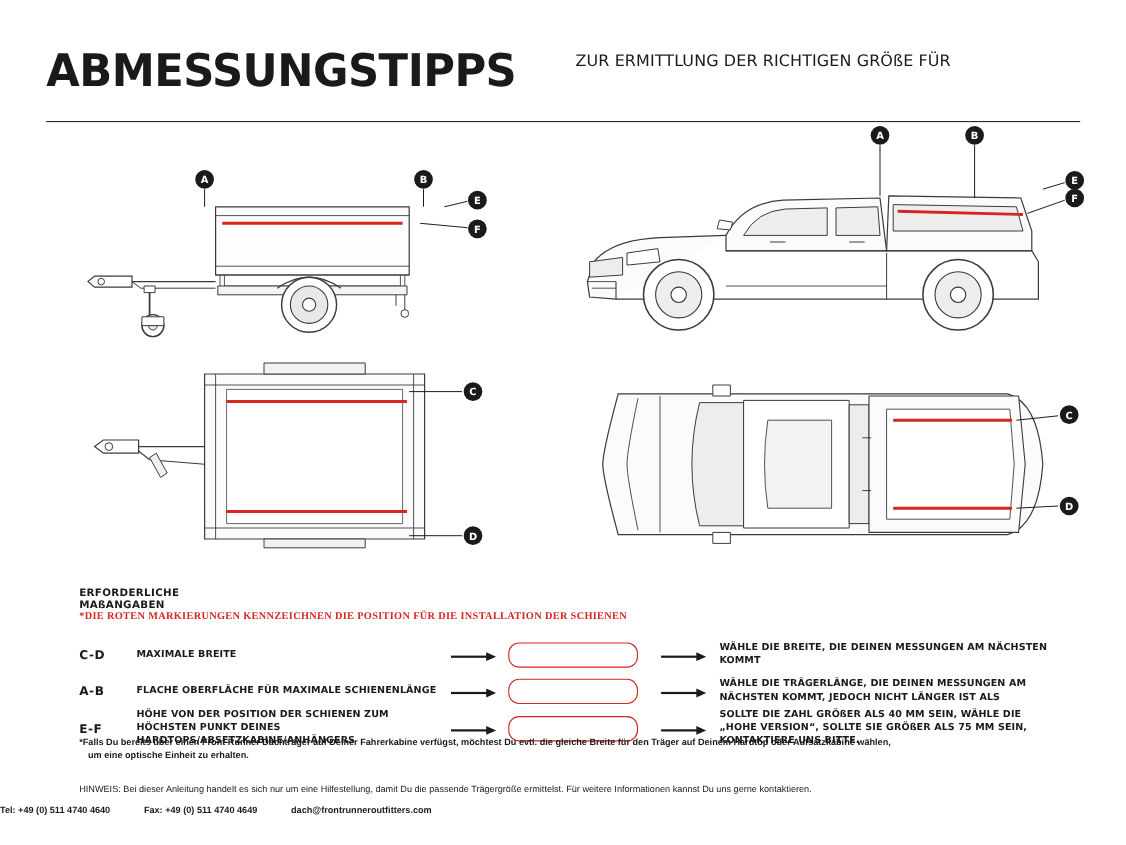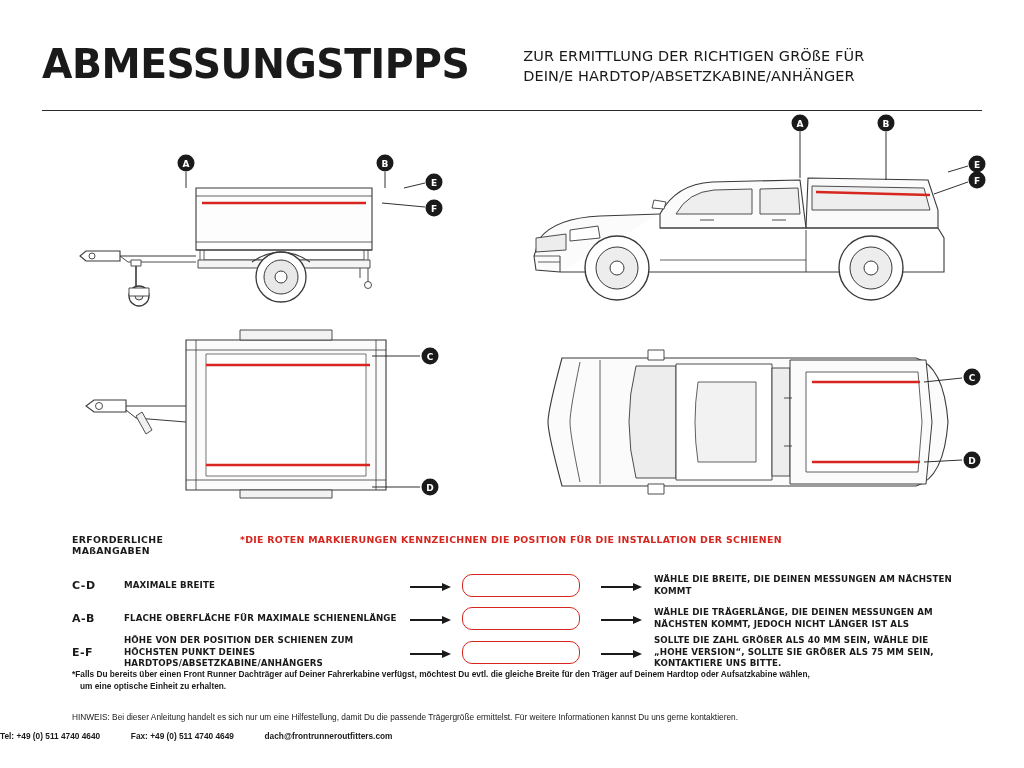--- a/index.html
+++ b/index.html
@@ -74,23 +74,24 @@
     top: 534px;
     width: 890px;
   }
   .legend-head {
     display: flex;
     align-items: baseline;
     font-size: 9.4px;
     font-weight: bold;
     letter-spacing: 0.3px;
     font-family: "DejaVu Sans", sans-serif;
+    flex-direction: column;
   }
   .legend-head .lh-left { width: 168px; color: #1a1a1a; }
-  .legend-head .lh-right { color: #d6261f; }
+  .legend-head .lh-right { color: #d6261f; font-family: Liberation Serif, serif; }
 
   table.rows {
     margin-top: 13px;
     border-collapse: collapse;
     width: 890px;
     font-family: "DejaVu Sans", sans-serif;
   }
   table.rows td {
     vertical-align: middle;
     padding: 0;
@@ -192,21 +193,20 @@
 </style>
 </head>
 <body>
 
 <div class="page">
 
   <div class="header">
     <div class="title">ABMESSUNGSTIPPS</div>
     <div class="subtitle">
       <div>ZUR ERMITTLUNG DER RICHTIGEN GRÖßE FÜR</div>
-      <div>DEIN/E HARDTOP/ABSETZKABINE/ANHÄNGER</div>
     </div>
   </div>
 
   <div class="divider"></div>
 
   <div class="drawings">
     <svg width="1024" height="415" viewBox="0 0 1024 415" xmlns="http://www.w3.org/2000/svg">
       <defs>
         <g id="cbadge">
           <circle r="8.5" fill="#1a1a1a"></circle>

